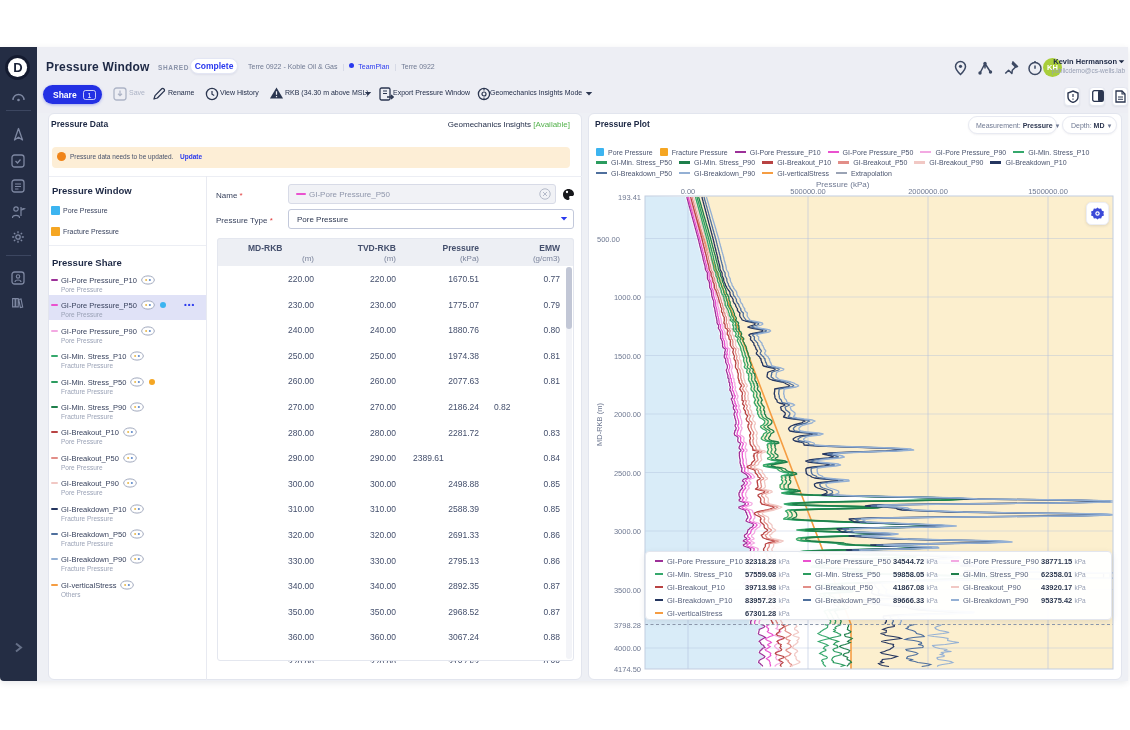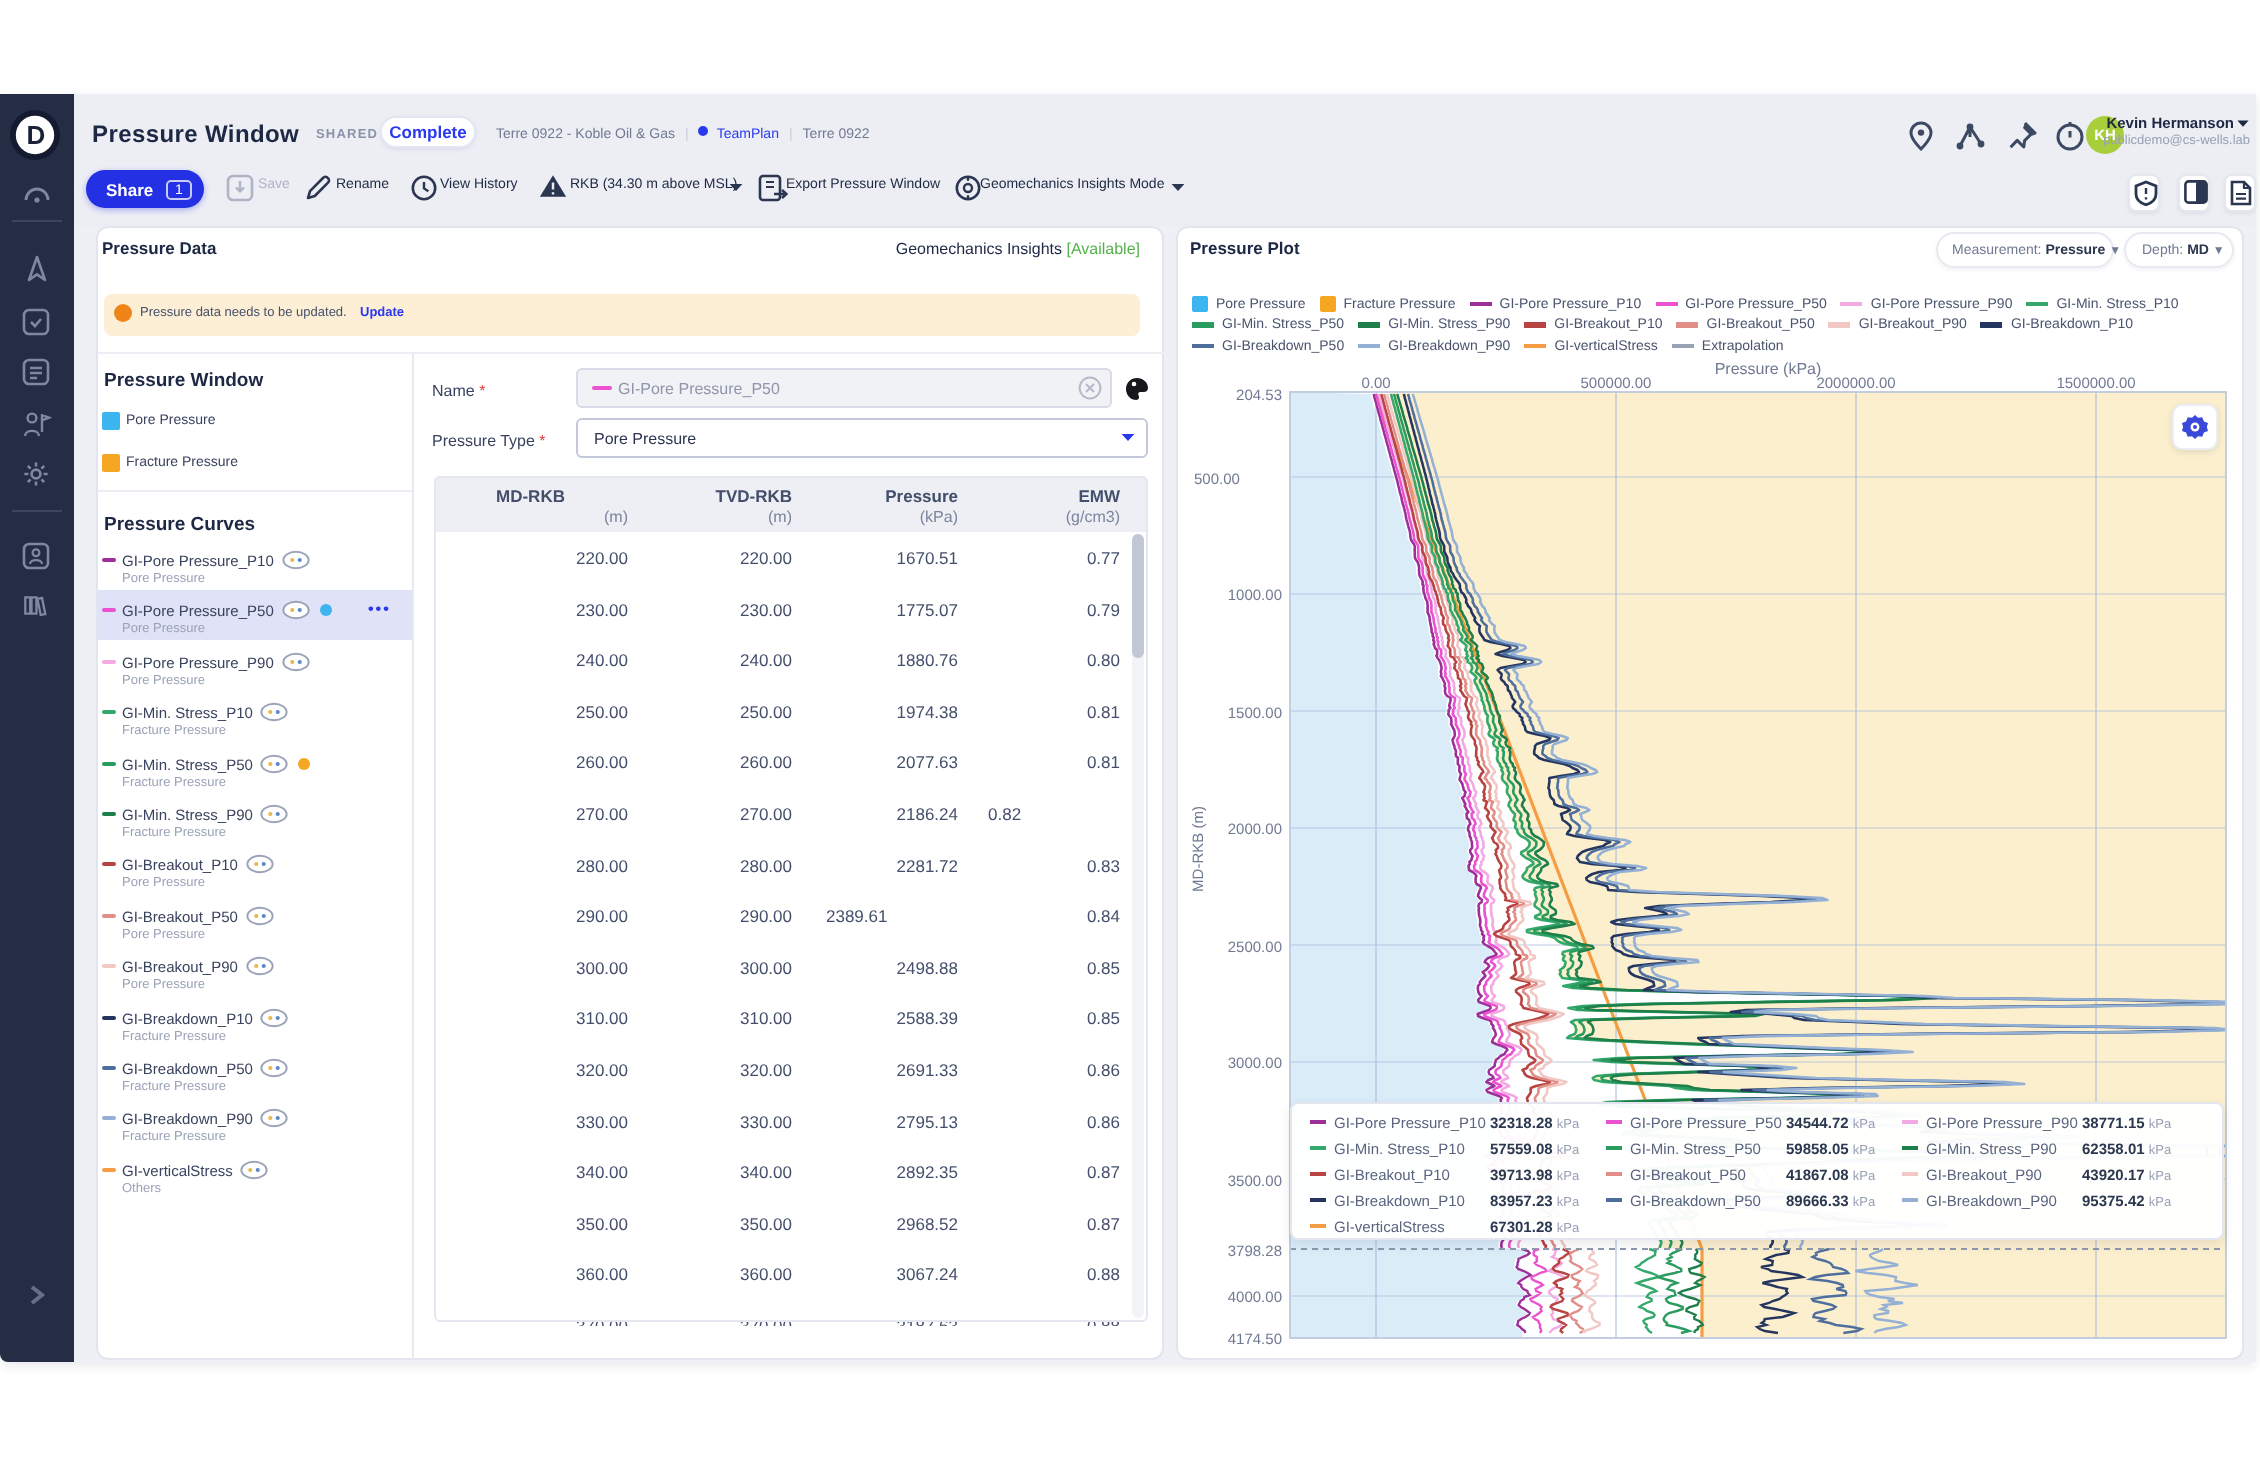--- a/index.html
+++ b/index.html
@@ -161,21 +161,21 @@
 <div class="abs" style="left:70px;top:153px;font-size:6.5px;color:#46506a">Pressure data needs to be updated.</div>
 <div class="abs" style="left:180px;top:153px;font-size:6.5px;color:#2a39ee;font-weight:bold">Update</div>
 <div class="abs" style="left:49px;top:176px;width:533px;height:1px;background:#eceef4"></div>
 <div class="abs" style="left:206px;top:176px;width:1px;height:504px;background:#e8eaf1"></div>
 <div class="abs t-dark" style="left:52px;top:185px;font-size:9.5px;font-weight:bold">Pressure Window</div>
 <div class="abs" style="left:51px;top:206px;width:9px;height:9px;background:#3cb4f0;border-radius:1px"></div>
 <div class="abs" style="left:63px;top:207px;font-size:7px;color:#39435e">Pore Pressure</div>
 <div class="abs" style="left:51px;top:227px;width:9px;height:9px;background:#f5a623;border-radius:1px"></div>
 <div class="abs" style="left:63px;top:228px;font-size:7px;color:#39435e">Fracture Pressure</div>
 <div class="abs" style="left:49px;top:245px;width:157px;height:1px;background:#eceef4"></div>
-<div class="abs t-dark" style="left:52px;top:257px;font-size:9.5px;font-weight:bold">Pressure Curves</div>
+<div class="abs t-dark" style="left:52px;top:257px;font-size:9.5px;font-weight:bold">Pressure Share</div>
 <div class="abs" style="left:51px;top:279px;width:7px;height:2px;background:#9c3098;border-radius:1px"></div>
 <div class="abs" style="left:61px;top:275px;font-size:7.5px;color:#39435e;white-space:nowrap">GI-Pore Pressure_P10<svg style="vertical-align:-2px;margin-left:4px" width="14" height="10" viewBox="0 0 15 10">
         <ellipse cx="7.5" cy="5" rx="6.8" ry="4.4" fill="#fff" stroke="#9aa3b8" stroke-width="1"></ellipse>
         <circle cx="5.5" cy="5" r="1.1" fill="#e8b84b"></circle>
         <circle cx="9.5" cy="5" r="1.1" fill="#5b87c9"></circle>
       </svg></div>
 <div class="abs" style="left:61px;top:286px;font-size:6.5px;color:#9aa2b6">Pore Pressure</div>
 <div class="abs" style="left:49px;top:295px;width:157px;height:25px;background:#e0e2f7"></div>
 <div class="abs" style="left:184px;top:300px;font-size:8px;color:#2a39ee;letter-spacing:1px;font-weight:bold">•••</div>
 <div class="abs" style="left:51px;top:304px;width:7px;height:2px;background:#ea52cf;border-radius:1px"></div>
@@ -428,26 +428,26 @@
       </span>
       <span style="display:inline-flex;align-items:center">
         <span style="width:11px;height:2.5px;background:#f59d42;margin-right:4px;flex:none"></span>
         <span style="font-size:7px;color:#4a546e">GI-verticalStress</span>
       </span>
       <span style="display:inline-flex;align-items:center">
         <span style="width:11px;height:2.5px;background:#9aa3b5;margin-right:4px;flex:none"></span>
         <span style="font-size:7px;color:#4a546e">Extrapolation</span>
       </span>
     </div>
-<div class="abs" style="left:784px;top:180px;width:200px;text-align:center;font-size:8px;color:#6f7992">Pressure (kPa)</div>
+<div class="abs" style="left:816px;top:180px;width:200px;text-align:left;font-size:8px;color:#6f7992">Pressure (kPa)</div>
 <div class="abs" style="left:648px;top:187px;width:80px;text-align:center;font-size:7.5px;color:#6f7992">0.00</div>
 <div class="abs" style="left:768px;top:187px;width:80px;text-align:center;font-size:7.5px;color:#6f7992">500000.00</div>
 <div class="abs" style="left:888px;top:187px;width:80px;text-align:center;font-size:7.5px;color:#6f7992">2000000.00</div>
 <div class="abs" style="left:1008px;top:187px;width:80px;text-align:center;font-size:7.5px;color:#6f7992">1500000.00</div>
-<div class="abs" style="left:597px;top:193px;width:44px;text-align:right;font-size:7.5px;color:#6f7992">204.53</div>
+<div class="abs" style="left:597px;top:193px;width:44px;text-align:right;font-size:7.5px;color:#6f7992">193.41</div>
 <div class="abs" style="left:597px;top:234.5px;width:44px;text-align:left;font-size:7.5px;color:#6f7992">500.00</div>
 <div class="abs" style="left:597px;top:293px;width:44px;text-align:right;font-size:7.5px;color:#6f7992">1000.00</div>
 <div class="abs" style="left:597px;top:351.5px;width:44px;text-align:right;font-size:7.5px;color:#6f7992">1500.00</div>
 <div class="abs" style="left:597px;top:410px;width:44px;text-align:right;font-size:7.5px;color:#6f7992">2000.00</div>
 <div class="abs" style="left:597px;top:468.5px;width:44px;text-align:right;font-size:7.5px;color:#6f7992">2500.00</div>
 <div class="abs" style="left:597px;top:527px;width:44px;text-align:right;font-size:7.5px;color:#6f7992">3000.00</div>
 <div class="abs" style="left:597px;top:585.5px;width:44px;text-align:right;font-size:7.5px;color:#6f7992">3500.00</div>
 <div class="abs" style="left:597px;top:620.5px;width:44px;text-align:right;font-size:7.5px;color:#6f7992">3798.28</div>
 <div class="abs" style="left:597px;top:644px;width:44px;text-align:right;font-size:7.5px;color:#6f7992">4000.00</div>
 <div class="abs" style="left:597px;top:664.5px;width:44px;text-align:right;font-size:7.5px;color:#6f7992">4174.50</div>

